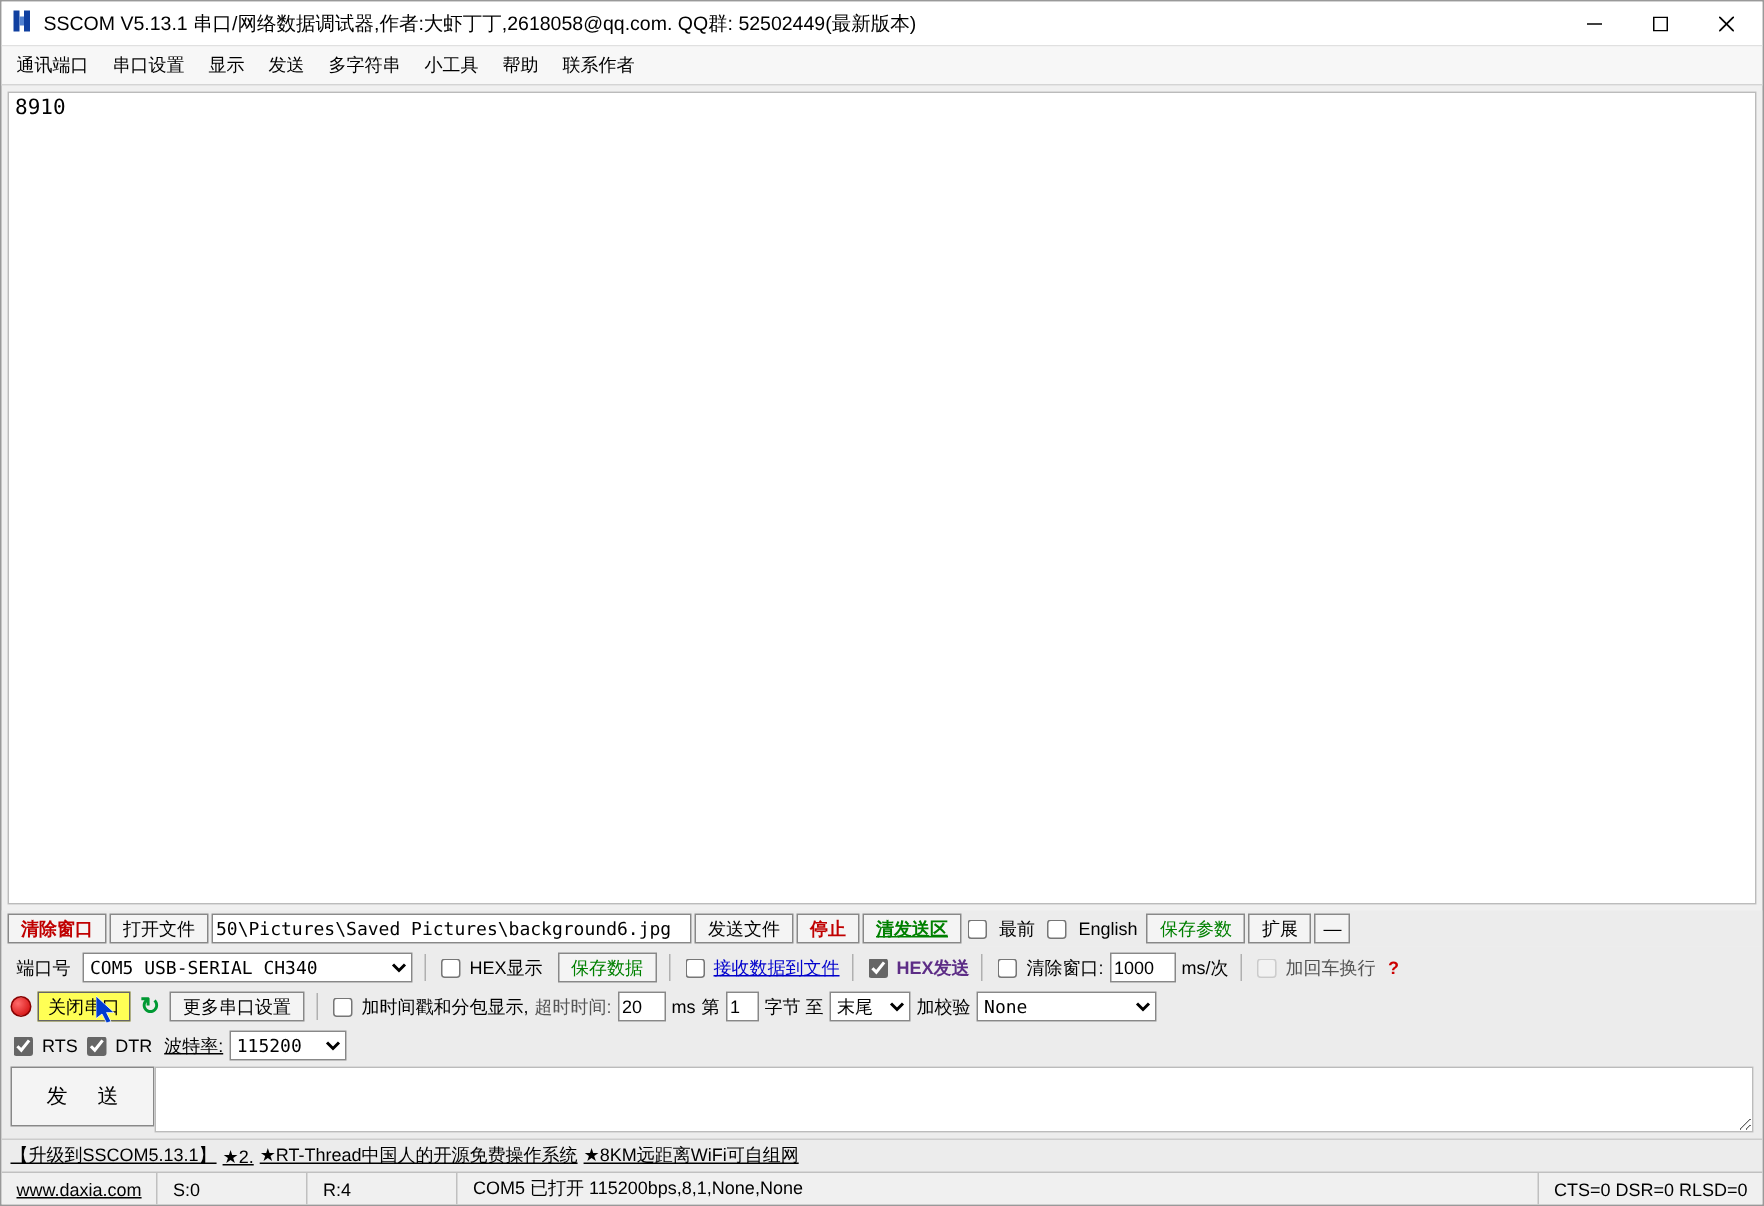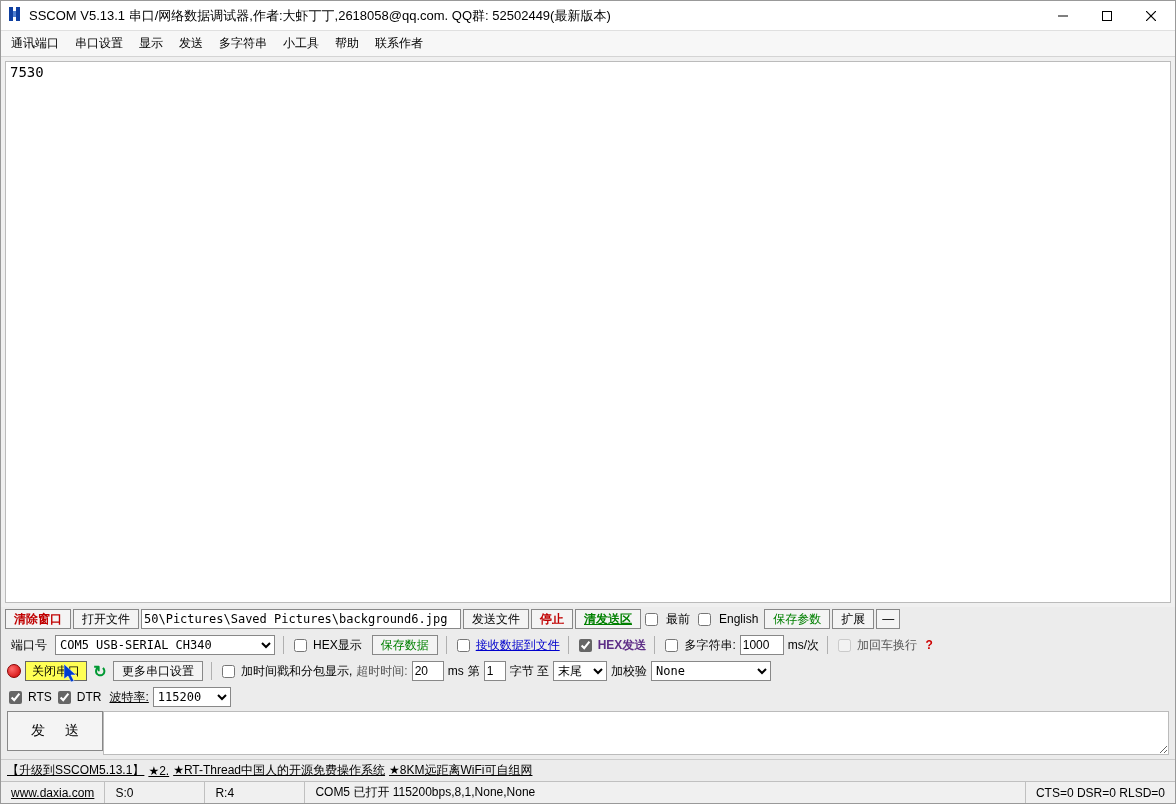--- a/index.html
+++ b/index.html
@@ -79,21 +79,21 @@
   <span class="menu-item">通讯端口</span>
   <span class="menu-item">串口设置</span>
   <span class="menu-item">显示</span>
   <span class="menu-item">发送</span>
   <span class="menu-item">多字符串</span>
   <span class="menu-item">小工具</span>
   <span class="menu-item">帮助</span>
   <span class="menu-item">联系作者</span>
 </div>
 
-<div class="receive-area">7530</div>
+<div class="receive-area">8910</div>
 
 <div class="toolbar1">
   <button class="btn red">清除窗口</button>
   <button class="btn">打开文件</button>
   <input class="file-path" value="50\Pictures\Saved Pictures\background6.jpg" style="">
   <button class="btn">发送文件</button>
   <button class="btn red">停止</button>
   <button class="btn green-u" style="font-weight:bold">清发送区</button>
   <input type="checkbox" class="chk" style="">
   <span class="label-plain">最前</span>
@@ -116,21 +116,21 @@
     <span>HEX显示</span>
     <button class="btn" style="color:#008000;margin-left:6px">保存数据</button>
     <span class="sep-v"></span>
     <input type="checkbox" class="chk" style="">
     <span class="blue-u">接收数据到文件</span>
     <span class="sep-v"></span>
     <input type="checkbox" class="chk" checked="" style="">
     <span class="purple" style="font-weight:bold">HEX发送</span>
     <span class="sep-v"></span>
     <input type="checkbox" class="chk" style="">
-    <span>多字符串:</span>
+    <span>清除窗口:</span>
     <input class="small-input" style="width: 44px;" value="1000">
     <span>ms/次</span>
     <span class="sep-v"></span>
     <input type="checkbox" class="chk" disabled="" style="">
     <span class="gray">加回车换行</span>
     <span class="help-q">?</span>
   </div>
 
   <div class="row" style="position:relative">
     <span class="led"></span>

